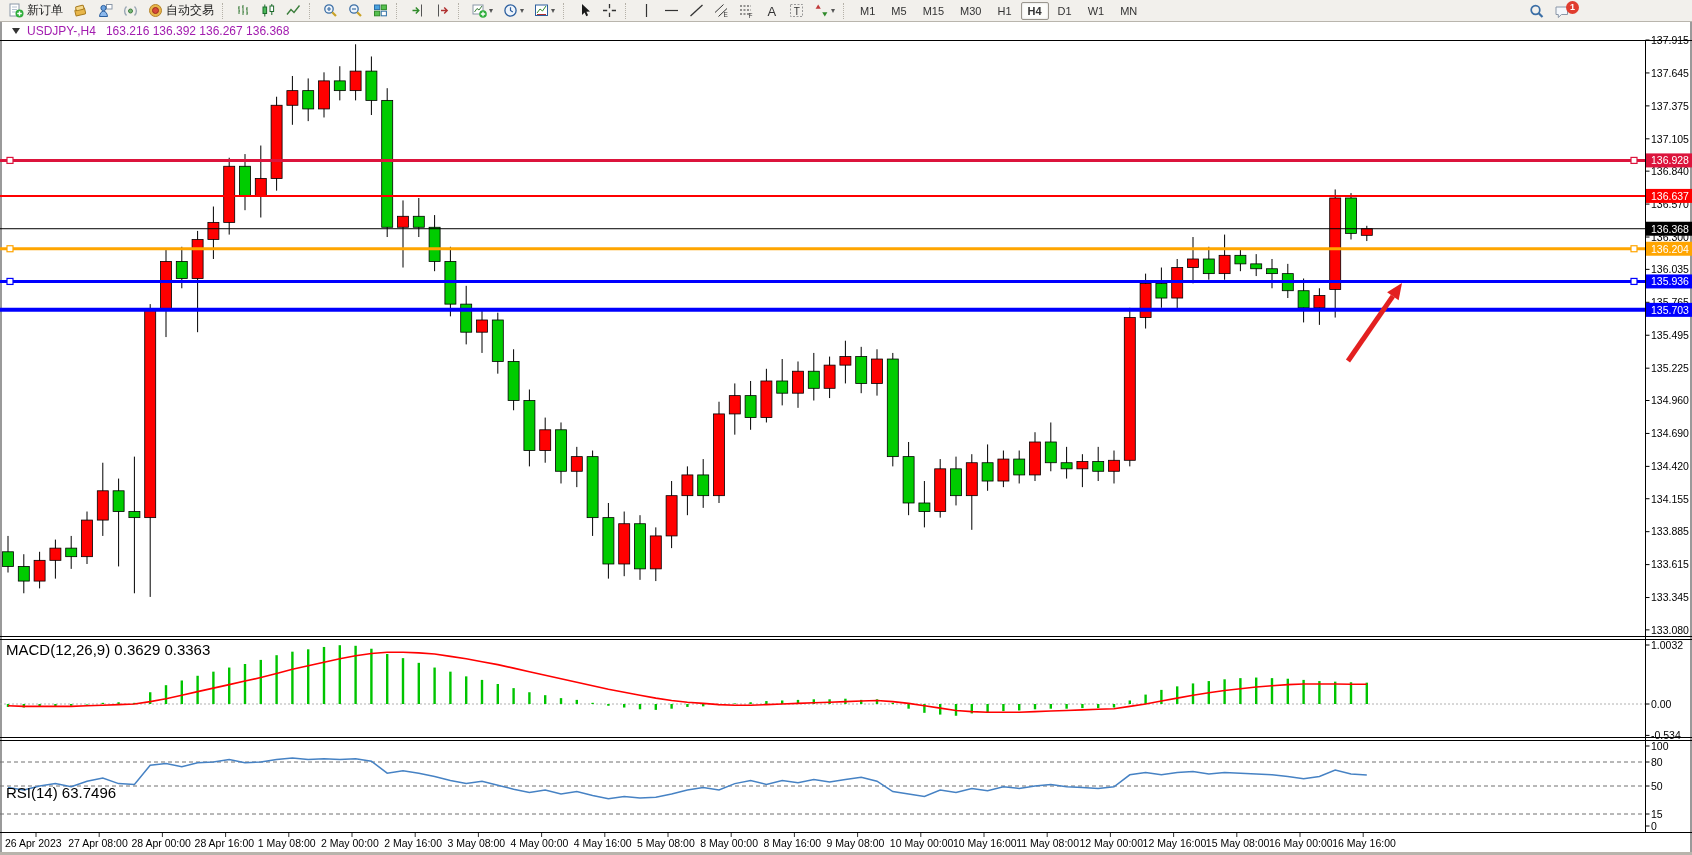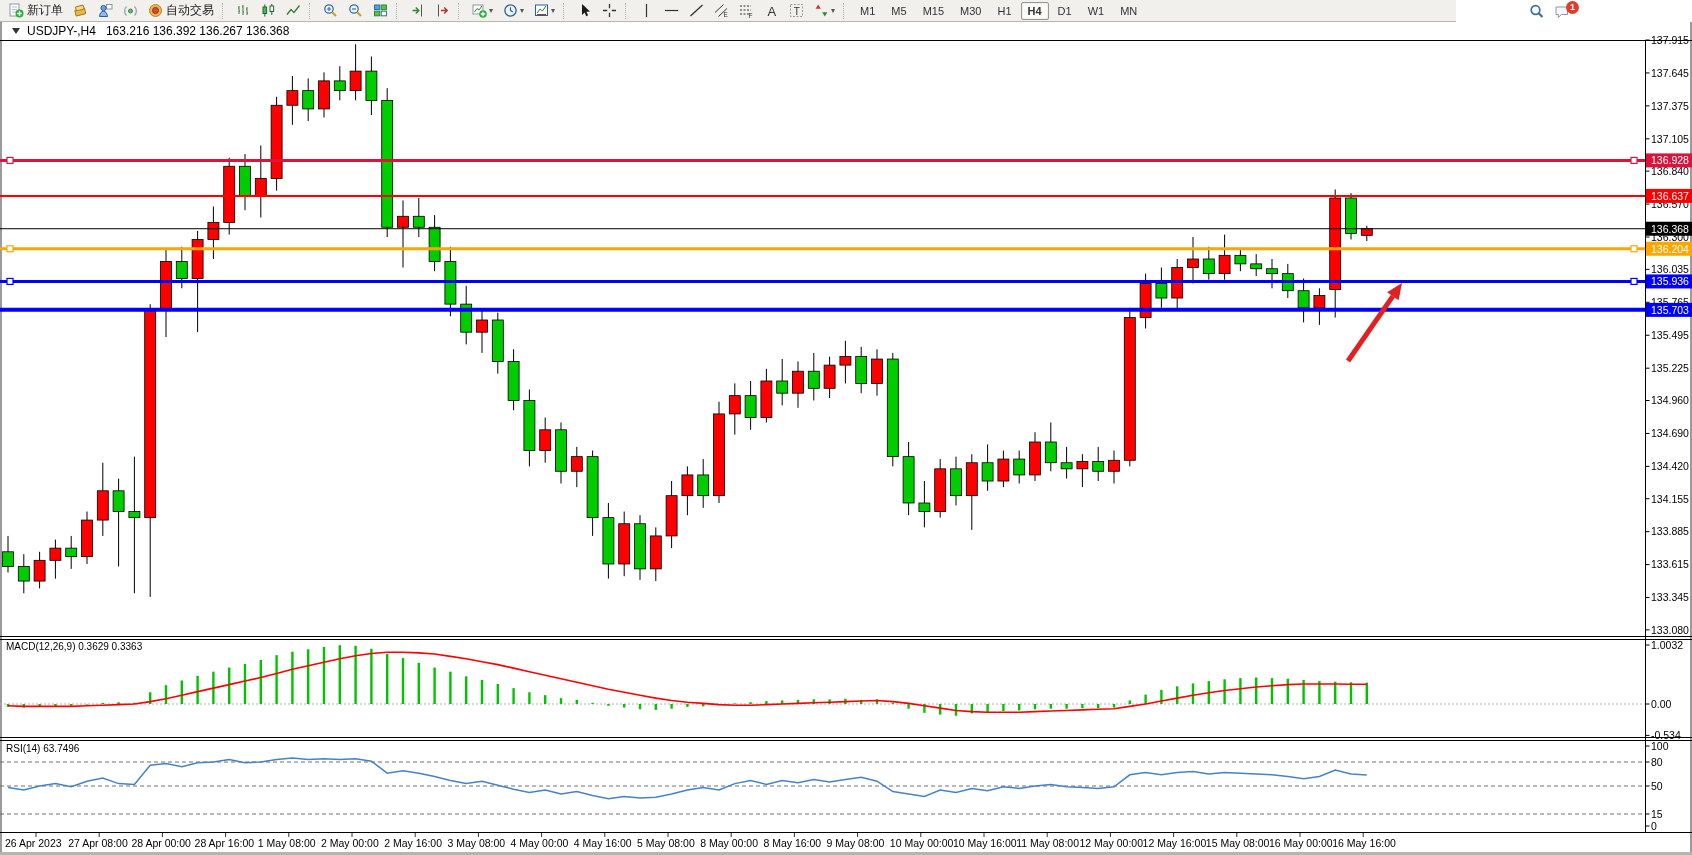--- a/index.html
+++ b/index.html
@@ -1,41 +1,41 @@
 <!DOCTYPE html>
 <html><head>
 <meta charset="utf-8">
 <style>
   html,body{margin:0;padding:0;background:#d4d0c8;}
   #window{position:relative;width:1692px;height:855px;background:#fff;overflow:hidden;
           font-family:"Liberation Sans",sans-serif;border-bottom:3px solid #b8b4ac;box-sizing:border-box;}
   
-  #toolbar{position:absolute;left:0;top:0;width:1456px;height:22px;background:#f2f0ec;
+  #toolbar{position:absolute;left:0;top:0;width:1692px;height:22px;background:#f2f0ec;
            border-bottom:1px solid #b9b5ad;display:flex;align-items:center;padding-left:4px;box-sizing:border-box;}
   .tbtn{display:flex;align-items:center;height:20px;padding:0 3px;margin:0 1px;border:1px solid transparent;
         border-radius:2px;cursor:default;}
   .tbtn .lbl{font-size:12px;color:#222;margin-left:3px;white-space:nowrap;}
   .tbtn .caret{font-size:8px;color:#555;margin-left:2px;}
   .tsep{width:5px;height:16px;margin:0 3px;border-left:1px dotted #b5b1a8;}
   .tf{font-size:11px;color:#333;padding:2px 6px;margin:16px 1px;border:1px solid transparent;border-radius:2px;}
   .tf.active{background:#fdfdfb;border-color:#9a968e;box-shadow:inset 0 0 2px #ccc;font-weight:bold;}
   #tb-right{position:absolute;left:1524px;top:0;height:22px;display:flex;align-items:center;}
   #badge{position:absolute;left:42px;top:1px;min-width:13px;height:13px;background:#e03c2e;border-radius:8px;
          color:#fff;font-size:9px;font-weight:bold;text-align:center;line-height:13px;padding:0 2px;box-sizing:border-box;}
   
   #titlebar{position:absolute;left:0;top:22px;width:1692px;height:18px;background:#fff;
             border-left:2px solid #9a9a9a;border-right:2px solid #9a9a9a;box-sizing:border-box;
-            display:flex;align-items:center;font-size:12px;color:#000000;}
+            display:flex;align-items:center;font-size:12px;color:#a21caf;}
   #collapse{width:0;height:0;border-left:4px solid transparent;border-right:4px solid transparent;
             border-top:6px solid #333;margin:0 7px 0 10px;}
   #titlebar .sym{margin-right:10px;}
   
-  .indlabel{position:absolute;left:6px;font-size:10px;color:#000;z-index:5;background:transparent;}
+  .indlabel{position:absolute;left:6px;font-size:15px;color:#000;z-index:5;background:transparent;}
   #macd-label{top:641px;}
-  #rsi-label{top:743px;}
+  #rsi-label{top:784px;}
   
   #chart{position:absolute;left:0;top:0;width:1692px;height:855px;}
 </style>
 </head>
 <body>
 
 <div id="window">
   <div id="toolbar">
       <div class="tbtn">
         <svg width="15" height="15" viewBox="0 0 15 15">

